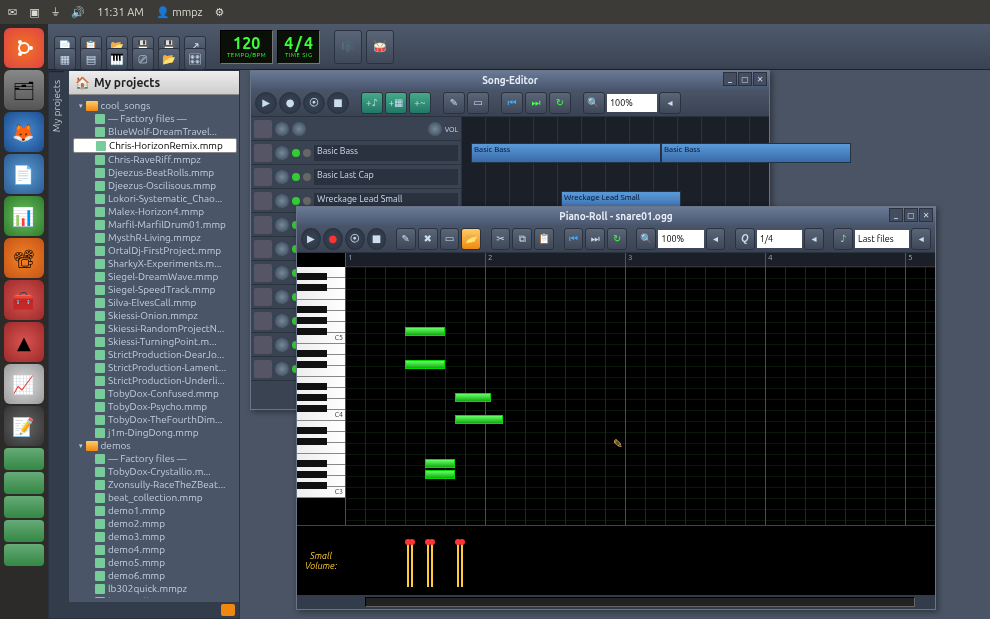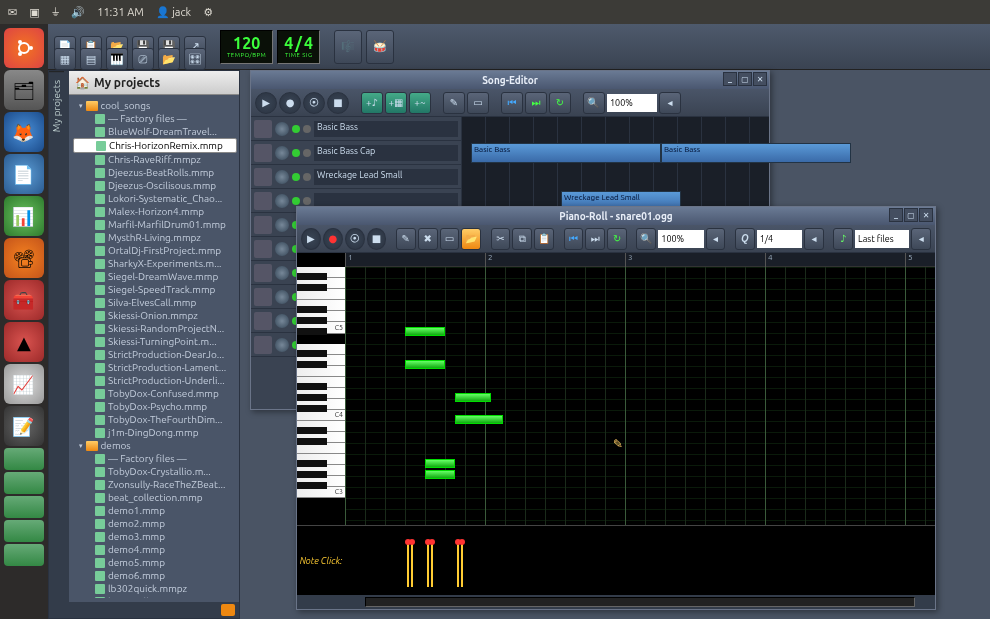--- a/index.html
+++ b/index.html
@@ -98,21 +98,21 @@
 </head>
 <body>
 
 <div class="menubar">
   <div class="indicators">
     <span>✉</span>
     <span>▣</span>
     <span>⏚</span>
     <span>🔊</span>
     <span>11:31 AM</span>
-    <span>👤 <span>jack</span></span>
+    <span>👤 <span>mmpz</span></span>
     <span>⚙</span>
   </div>
 </div>
 
 <div class="launcher">
   <div class="app ubuntu">
       <svg width="22" height="22" viewBox="0 0 22 22">
         <circle cx="11" cy="11" r="5" fill="none" stroke="#fff" stroke-width="2"></circle>
         <circle cx="18" cy="11" r="2" fill="#fff"></circle>
         <circle cx="7" cy="5" r="2" fill="#fff"></circle>
@@ -254,30 +254,38 @@
     <div style="width:8px"></div>
     <div class="wtbtn">🔍</div>
     <div class="zoom">100%</div>
     <div class="wtbtn">◂</div>
   </div>
   <div class="song-body">
     <div class="track-heads" id="trackheads">
         <div class="track-row">
           <div class="ticon"></div>
           <div class="knob"></div>
+          <div class="knob"></div>
+          <div style="flex:1"></div>
+          <div class="knob"></div>
+          <span style="font-size:7px">VOL</span>
+        </div>
+        <div class="track-row">
+          <div class="ticon"></div>
+          <div class="knob"></div>
           <div class="led"></div>
           <div class="led" style="background:#666"></div>
           <div class="track-name">Basic Bass</div>
         </div>
         <div class="track-row">
           <div class="ticon"></div>
           <div class="knob"></div>
           <div class="led"></div>
           <div class="led" style="background:#666"></div>
-          <div class="track-name">Basic Bass Cap</div>
+          <div class="track-name">Basic Last Cap</div>
         </div>
         <div class="track-row">
           <div class="ticon"></div>
           <div class="knob"></div>
           <div class="led"></div>
           <div class="led" style="background:#666"></div>
           <div class="track-name">Wreckage Lead Small</div>
         </div>
         <div class="track-row">
           <div class="ticon"></div>
@@ -387,21 +395,21 @@
         <div class="tick" style="left: 560px;">5</div>
       </div>
     <div class="pr-main">
       <div class="piano" id="piano">
           <div class="wkey" style="top: 0px;"></div>
           <div class="wkey" style="top: 11px;"></div>
           <div class="wkey" style="top: 22px;"></div>
           <div class="wkey" style="top: 33px;"></div>
           <div class="wkey" style="top: 44px;"></div>
           <div class="wkey" style="top: 55px;"></div>
-          <div class="wkey" style="top: 56px;">C5</div>
+          <div class="wkey" style="top: 66px;">C5</div>
           <div class="wkey" style="top: 77px;"></div>
           <div class="wkey" style="top: 88px;"></div>
           <div class="wkey" style="top: 99px;"></div>
           <div class="wkey" style="top: 110px;"></div>
           <div class="wkey" style="top: 121px;"></div>
           <div class="wkey" style="top: 132px;"></div>
           <div class="wkey" style="top: 143px;">C4</div>
           <div class="wkey" style="top: 154px;"></div>
           <div class="wkey" style="top: 165px;"></div>
           <div class="wkey" style="top: 176px;"></div>
@@ -434,21 +442,21 @@
           <div class="barline" style="left: 560px;"></div>
           <div class="note" style="left: 60px; top: 60px; width: 40px;"></div>
           <div class="note" style="left: 60px; top: 93px; width: 40px;"></div>
           <div class="note" style="left: 110px; top: 126px; width: 36px;"></div>
           <div class="note" style="left: 110px; top: 148px; width: 48px;"></div>
           <div class="note" style="left: 80px; top: 192px; width: 30px;"></div>
           <div class="note" style="left: 80px; top: 203px; width: 30px;"></div>
         </div>
     </div>
     <div class="pr-vel">
-      <div class="lbl">Note Click:</div>
+      <div class="lbl">Small Volume:</div>
       <div class="bars" id="velbars">
           <div class="velbar" style="left: 62px; height: 45px;"></div>
           <div class="velbar" style="left: 66px; height: 45px;"></div>
           <div class="velbar" style="left: 82px; height: 45px;"></div>
           <div class="velbar" style="left: 86px; height: 45px;"></div>
           <div class="velbar" style="left: 112px; height: 45px;"></div>
           <div class="velbar" style="left: 116px; height: 45px;"></div>
         </div>
     </div>
     <div class="pr-scroll">

